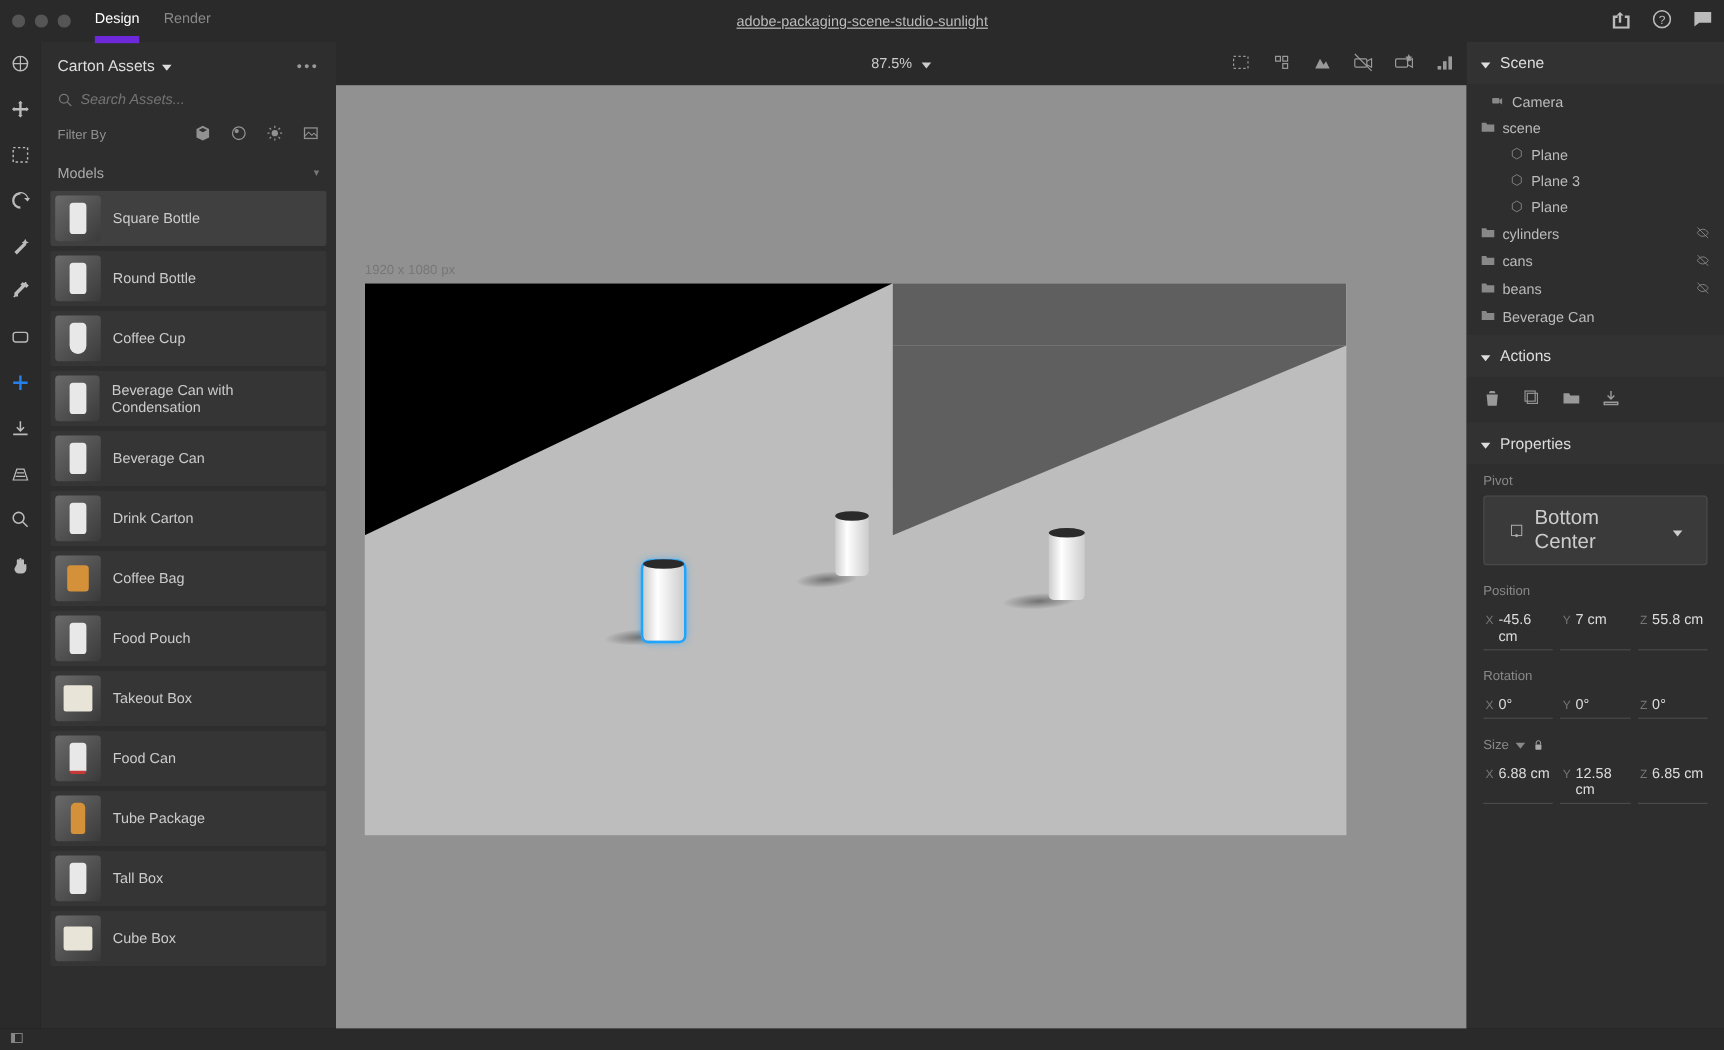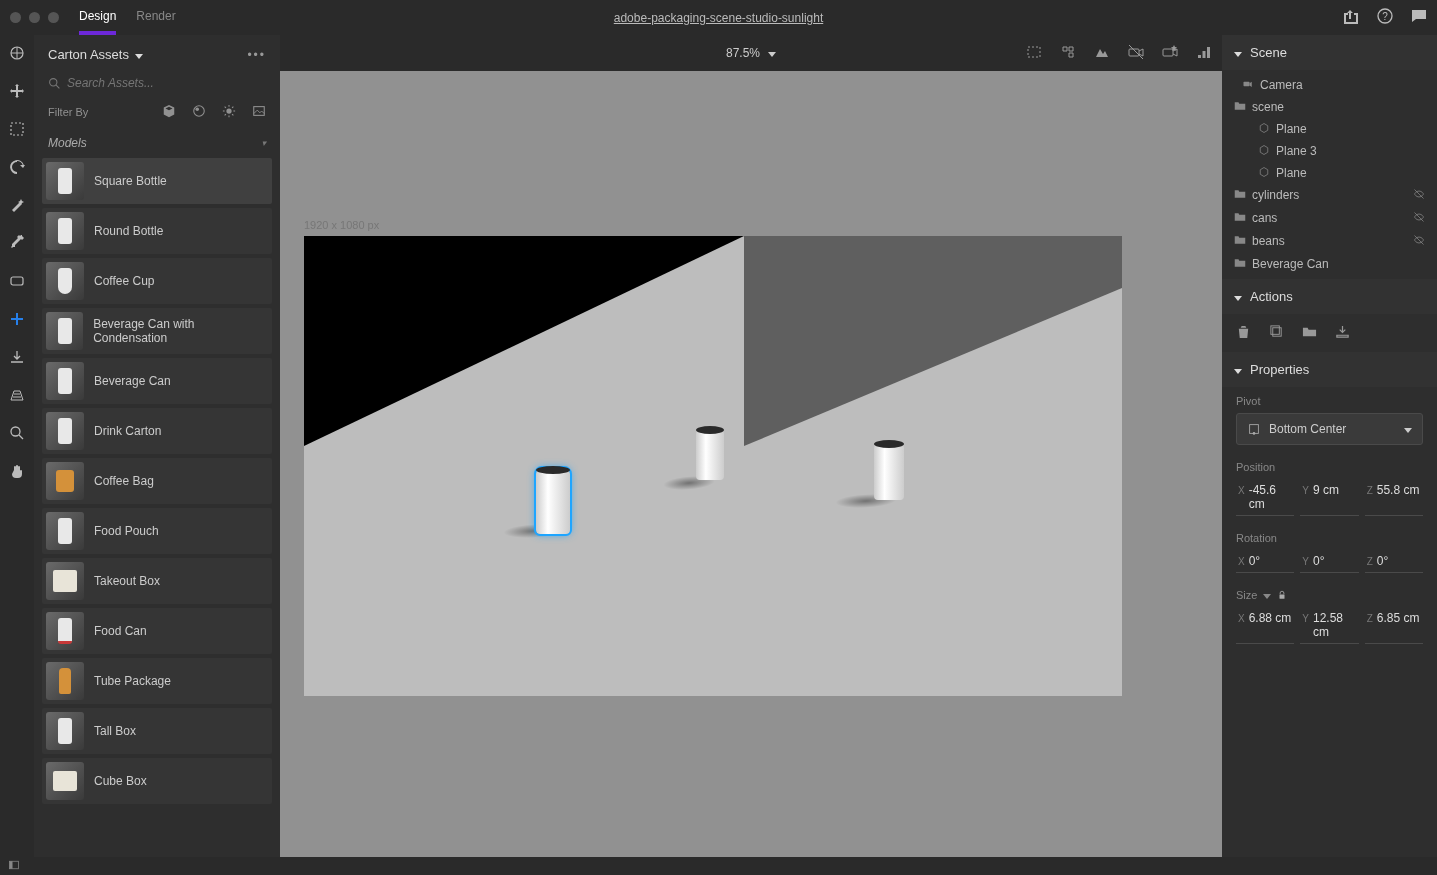--- a/index.html
+++ b/index.html
@@ -3,41 +3,41 @@
 <meta charset="utf-8">
 <style>
 * { margin: 0; padding: 0; box-sizing: border-box; font-family: -apple-system, BlinkMacSystemFont, "Segoe UI", sans-serif; }
 body { background: #1e1e1e; color: #ccc; width: 1437px; height: 875px; overflow: hidden; font-size: 12px; }
 
 .titlebar { height: 35px; background: #2a2a2a; display: flex; align-items: center; padding: 0 10px; position: relative; }
 .traffic-lights { display: flex; gap: 8px; margin-right: 20px; }
 .traffic-light { width: 11px; height: 11px; border-radius: 50%; background: #555; }
 .tabs { display: flex; gap: 20px; }
 .tab { color: #888; padding: 8px 0; cursor: pointer; }
-.tab.active { color: #fff; border-bottom: 4px solid #6d28d9; }
+.tab.active { color: #fff; border-bottom: 6px solid #6d28d9; }
 .title { position: absolute; left: 50%; transform: translateX(-50%); color: #bbb; font-size: 12px; text-decoration: underline; }
 .titlebar-right { position: absolute; right: 10px; display: flex; gap: 18px; }
 .titlebar-right svg { width: 16px; height: 16px; fill: #bbb; }
 
 .main { display: flex; height: calc(100% - 35px - 18px); }
 
 .left-toolbar { width: 34px; background: #2a2a2a; display: flex; flex-direction: column; align-items: center; padding-top: 8px; gap: 18px; }
 .left-toolbar .tool { width: 20px; height: 20px; display: flex; align-items: center; justify-content: center; cursor: pointer; }
 .left-toolbar svg { width: 16px; height: 16px; fill: #bbb; }
 .left-toolbar .tool.active svg { fill: #2680eb; }
 
 .asset-panel { width: 246px; background: #2e2e2e; display: flex; flex-direction: column; }
 .asset-header { padding: 12px 14px 8px; display: flex; justify-content: space-between; align-items: center; }
 .asset-header-title { color: #ddd; font-weight: 500; font-size: 13px; display: flex; align-items: center; gap: 6px; }
 .asset-search { padding: 6px 14px; display: flex; align-items: center; gap: 6px; color: #777; }
 .asset-search input { background: transparent; border: none; color: #aaa; font-size: 12px; outline: none; font-style: italic; flex: 1; }
 .filter-row { padding: 8px 14px; display: flex; justify-content: space-between; align-items: center; color: #919191; font-size: 11px; }
 .filter-icons { display: flex; gap: 16px; }
 .filter-icons svg { width: 14px; height: 14px; fill: #919191; }
-.category-row { padding: 8px 14px; display: flex; justify-content: space-between; align-items: center; color: #aaa; font-size: 12px; font-style: italic; }
+.category-row { padding: 8px 14px; display: flex; justify-content: space-between; align-items: center; color: #aaa; font-size: 12px; }
 .model-list { flex: 1; overflow-y: auto; padding: 0 8px; }
 .model-item { display: flex; align-items: center; gap: 10px; padding: 4px; margin-bottom: 4px; background: #353535; border-radius: 2px; cursor: pointer; }
 .model-item.selected { background: #404040; }
 .model-thumb { width: 38px; height: 38px; background: linear-gradient(135deg, #6a6a6a, #3a3a3a); border-radius: 3px; display: flex; align-items: center; justify-content: center; }
 .model-thumb .shape { width: 14px; height: 26px; background: #e8e8e8; border-radius: 3px; }
 .model-thumb.bag .shape { background: #d4913a; height: 22px; width: 18px; }
 .model-thumb.box .shape { background: #e8e4d8; height: 22px; width: 24px; border-radius: 2px; }
 .model-thumb.tube .shape { background: #d4913a; width: 12px; border-radius: 4px 4px 2px 2px; }
 .model-thumb.can .shape { background: #e8e8e8; border-bottom: 3px solid #c73838; }
 .model-name { color: #ccc; font-size: 12px; }
@@ -66,21 +66,21 @@
 .scene-tree { padding: 4px 0; }
 .tree-item { display: flex; padding: 4px 12px; gap: 6px; font-size: 12px; color: #bbb; cursor: pointer; }
 .tree-item.indent1 { padding-left: 20px; }
 .tree-item.indent2 { padding-left: 36px; }
 .tree-item svg { width: 12px; height: 12px; fill: #888; }
 .tree-item .eye { margin-left: auto; }
 .actions-row { padding: 10px 14px; display: flex; gap: 18px; }
 .actions-row svg { width: 15px; height: 15px; fill: #999; }
 .prop-group { padding: 8px 14px; }
 .prop-label { color: #888; font-size: 11px; margin-bottom: 6px; }
-.pivot-select { background: #3a3a3a; border: 1px solid #4a4a4a; border-radius: 3px; padding: 8px 10px; display: flex; align-items: center; gap: 8px; color: #ccc; font-size: 12px; }
+.pivot-select { background: #3a3a3a; border: 1px solid #4a4a4a; border-radius: 3px; padding: 8px 20px; display: flex; align-items: center; gap: 8px; color: #ccc; font-size: 17px; }
 .pivot-select svg { width: 14px; height: 14px; fill: #aaa; }
 .pivot-select .chev { margin-left: auto; }
 .xyz-row { display: flex; gap: 6px; }
 .xyz-field { flex: 1; display: flex; align-items: baseline; gap: 4px; border-bottom: 1px solid #4a4a4a; padding: 4px 2px; }
 .xyz-field .axis { color: #777; font-size: 10px; }
 .xyz-field .val { color: #ddd; font-size: 12px; }
 .size-label-row { display: flex; align-items: center; gap: 6px; color: #888; font-size: 11px; margin-bottom: 6px; }
 
 .statusbar { height: 18px; background: #2a2a2a; display: flex; align-items: center; padding: 0 8px; }
 .statusbar svg { width: 12px; height: 12px; fill: #888; }
@@ -459,21 +459,21 @@
     </div>
     <div class="prop-group">
       <div class="prop-label">Position</div>
       <div class="xyz-row">
         <div class="xyz-field">
             <span class="axis">X</span>
             <span class="val">-45.6 cm</span>
           </div>
         <div class="xyz-field">
             <span class="axis">Y</span>
-            <span class="val">9 cm</span>
+            <span class="val">7 cm</span>
           </div>
         <div class="xyz-field">
             <span class="axis">Z</span>
             <span class="val">55.8 cm</span>
           </div>
       </div>
     </div>
     <div class="prop-group">
       <div class="prop-label">Rotation</div>
       <div class="xyz-row">

